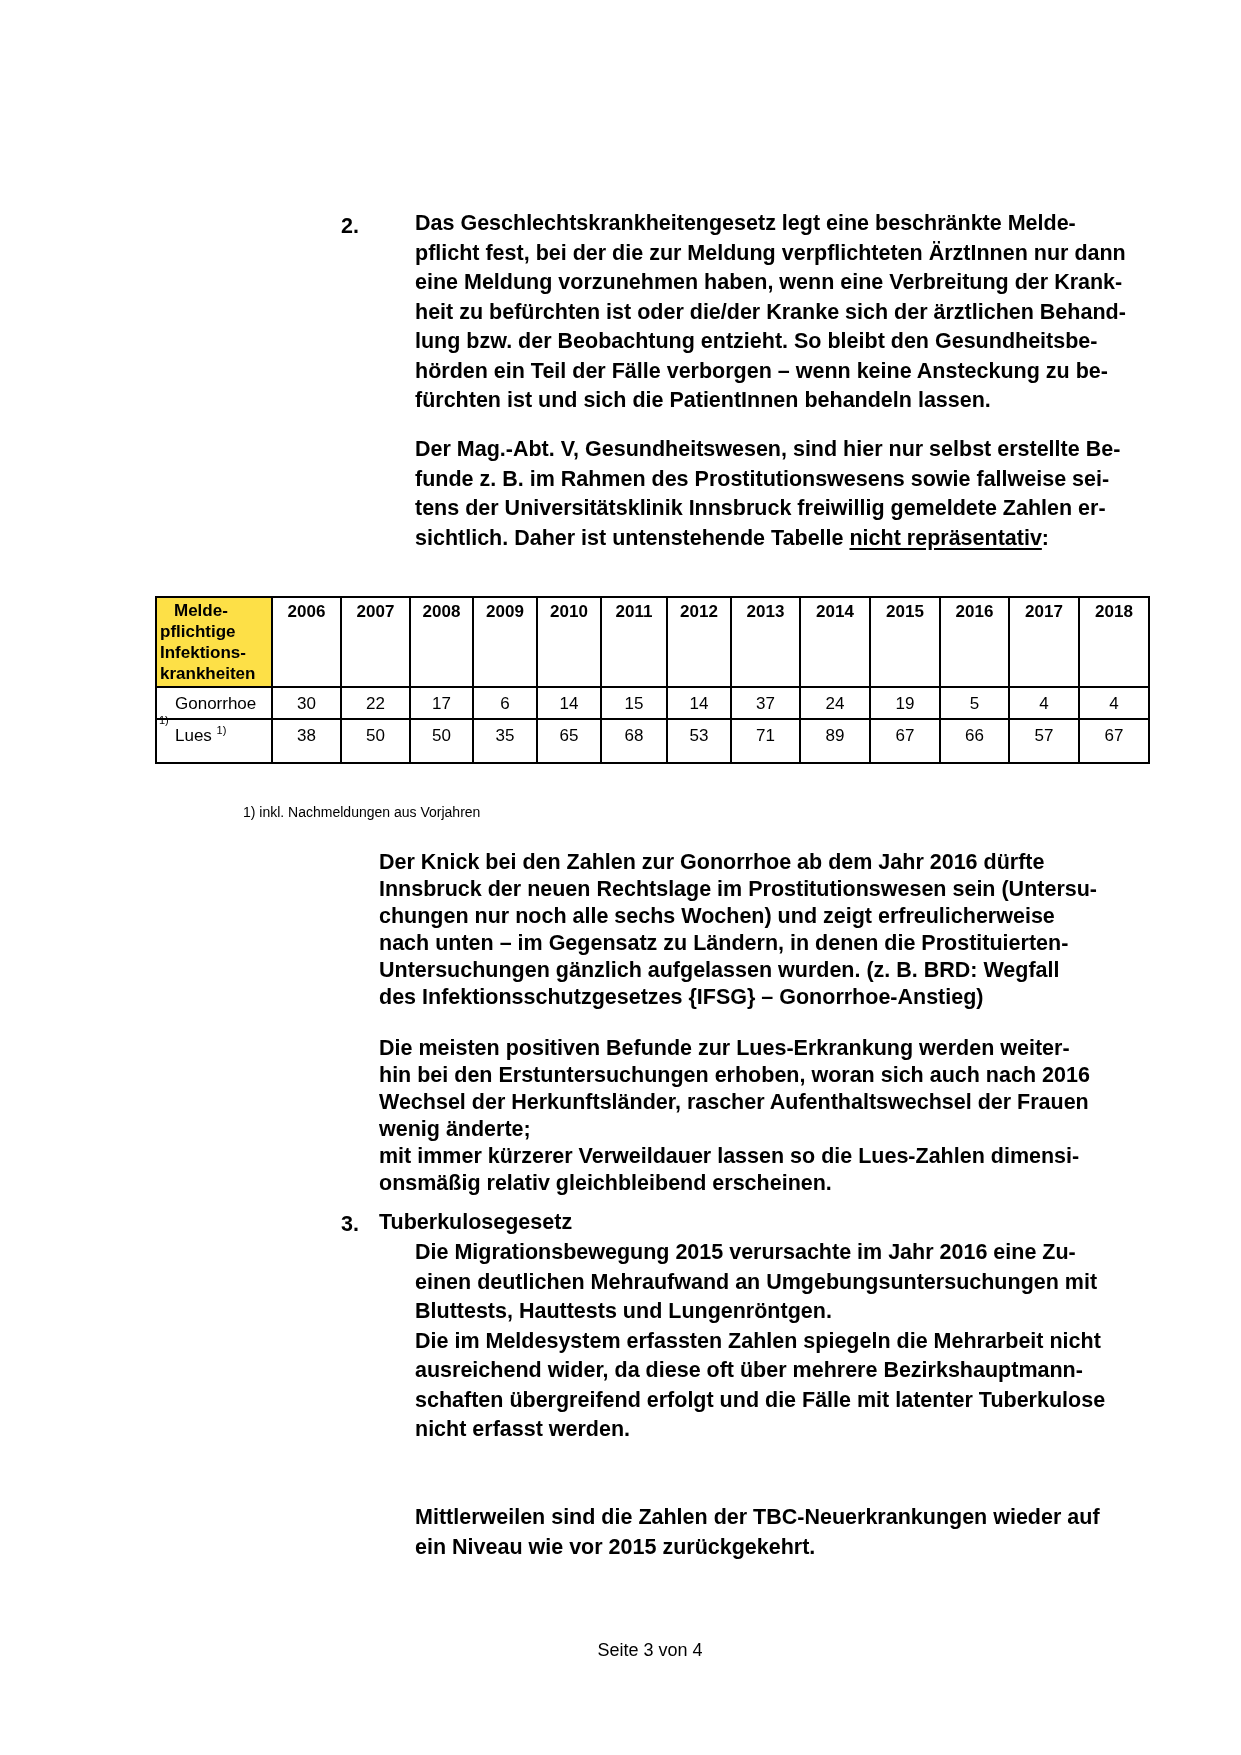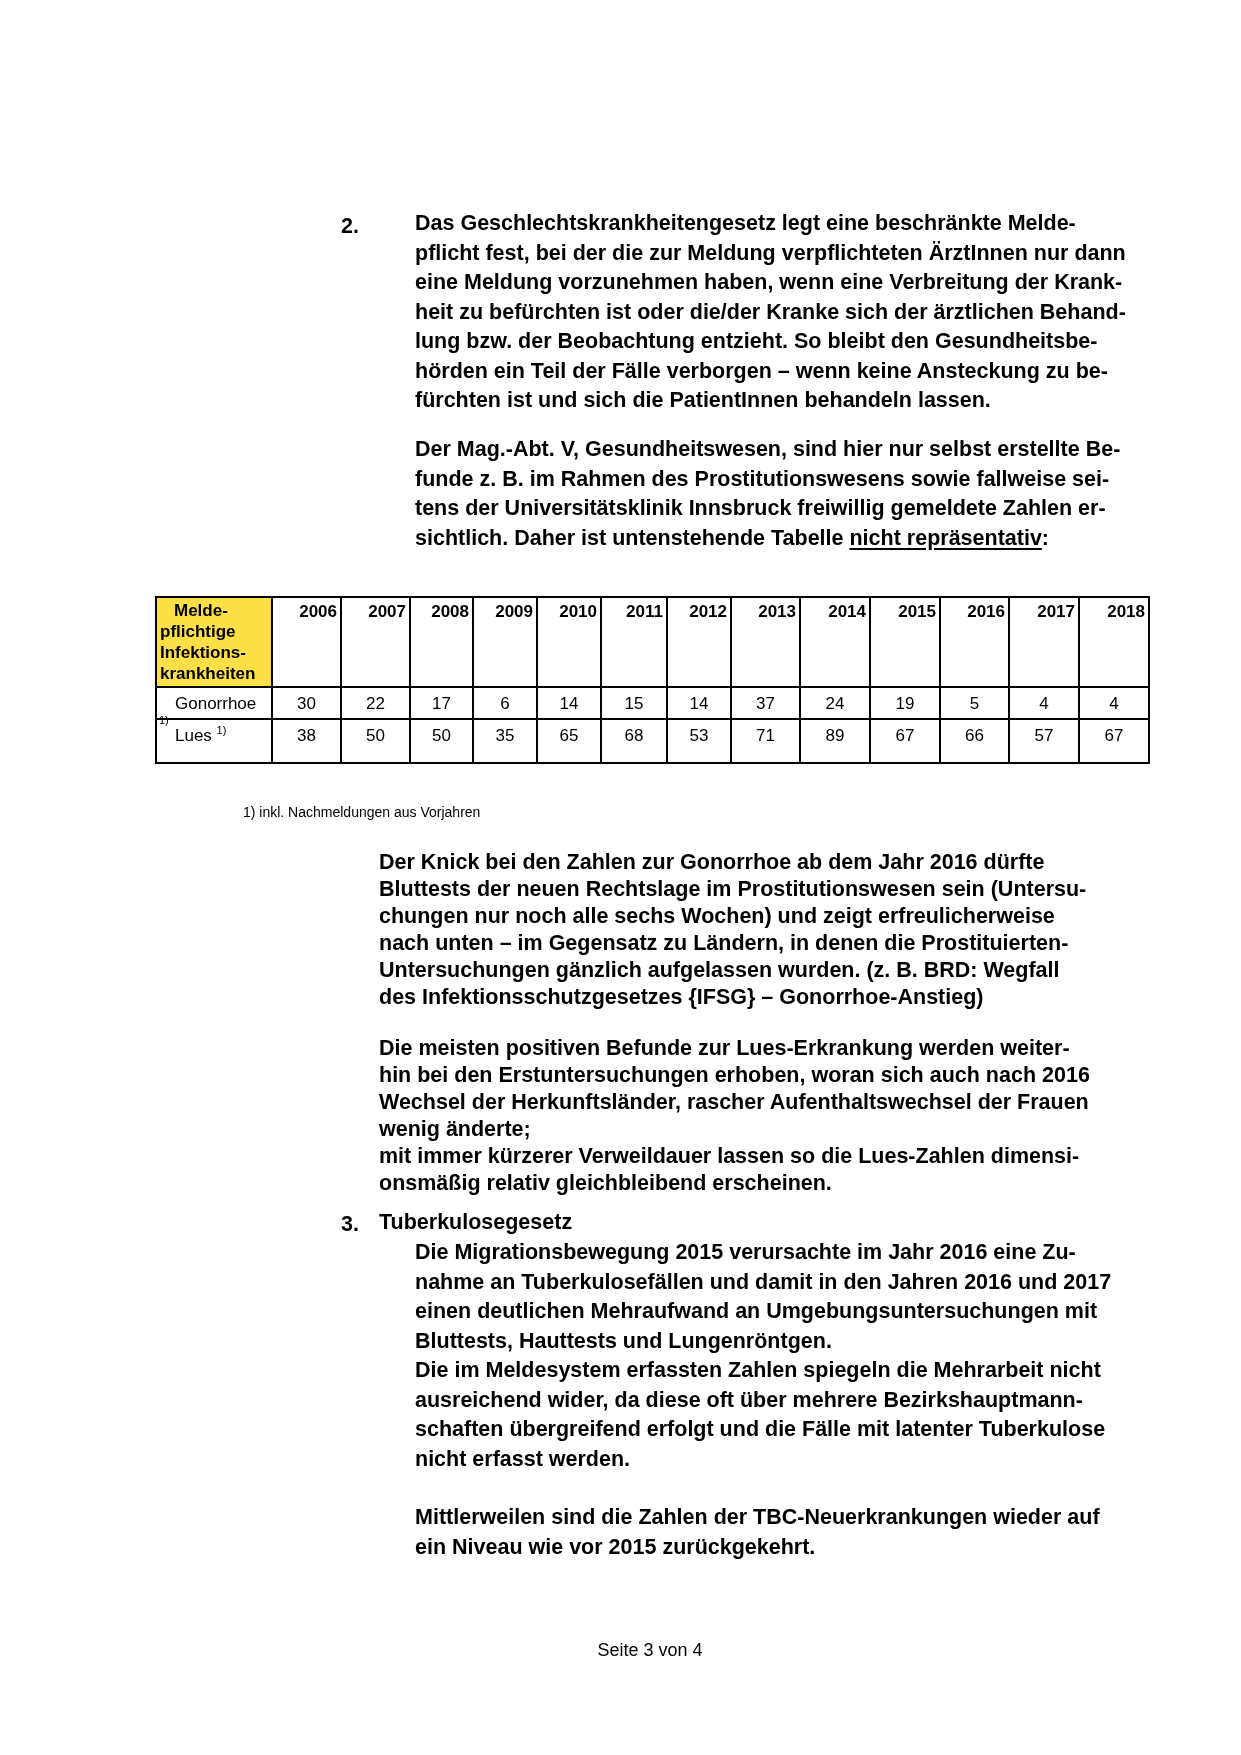--- a/index.html
+++ b/index.html
@@ -9,21 +9,21 @@
           line-height: 29.5px; white-space: nowrap; margin-left: 36px; }
   .para2 { position: absolute; left: 379px; width: 780px; font-size: 21.5px; font-weight: bold;
            line-height: 27px; white-space: nowrap; }
   .num { position: absolute; left: 341px; font-size: 21.5px; font-weight: bold; }
   .line { display: block; }
   .ul { text-decoration: underline; text-underline-offset: 3px; }
 
   table.data { position: absolute; left: 155px; top: 596px; border-collapse: collapse;
                font-family: "Liberation Sans", sans-serif; }
   table.data td, table.data th { border: 2px solid #000; padding: 0 3px; vertical-align: top; }
-  table.data th { font-weight: bold; font-size: 17px; text-align: right; padding-top: 4px; }
+  table.data th { font-weight: bold; font-size: 17px; padding-top: 4px; }
   table.data th.first { background: #fde047; text-align: left; font-size: 17px; line-height: 21px;
                         padding: 2px 2px 2px 3px; }
   table.data td { font-size: 17px; text-align: center; padding-top: 6px; }
   table.data td.label { text-align: left; padding-left: 18px; position: relative; }
   .sup { font-size: 11px; vertical-align: top; position: relative; top: -2px; }
   .sub1 { position: absolute; left: 2px; top: 26px; font-size: 11px; }
   .footnote { position: absolute; left: 243px; top: 804px; font-size: 14px; }
   .pageno { position: absolute; left: 0; width: 1300px; text-align: center; top: 1640px; font-size: 18px; }
 </style>
 </head>
@@ -117,40 +117,39 @@
     <td>57</td>
     <td>67</td>
   </tr>
 </tbody>
   </table>
 
 <div class="footnote">1) inkl. Nachmeldungen aus Vorjahren</div>
 
 <div class="para2" style="top:849px">
   <span class="line">Der Knick bei den Zahlen zur Gonorrhoe ab dem Jahr 2016 dürfte</span>
-  <span class="line">Bluttests der neuen Rechtslage im Prostitutionswesen sein (Untersu-</span>
+  <span class="line">Innsbruck der neuen Rechtslage im Prostitutionswesen sein (Untersu-</span>
   <span class="line">chungen nur noch alle sechs Wochen) und zeigt erfreulicherweise</span>
   <span class="line">nach unten – im Gegensatz zu Ländern, in denen die Prostituierten-</span>
   <span class="line">Untersuchungen gänzlich aufgelassen wurden. (z. B. BRD: Wegfall</span>
   <span class="line">des Infektionsschutzgesetzes {IFSG} – Gonorrhoe-Anstieg)</span>
 </div>
 <div class="para2" style="top:1035px">
   <span class="line">Die meisten positiven Befunde zur Lues-Erkrankung werden weiter-</span>
   <span class="line">hin bei den Erstuntersuchungen erhoben, woran sich auch nach 2016</span>
   <span class="line">Wechsel der Herkunftsländer, rascher Aufenthaltswechsel der Frauen</span>
   <span class="line">wenig änderte;</span>
   <span class="line">mit immer kürzerer Verweildauer lassen so die Lues-Zahlen dimensi-</span>
   <span class="line">onsmäßig relativ gleichbleibend erscheinen.</span>
 </div>
 
 <div class="num" style="top:1212px">3.</div>
 <div class="para2" style="top:1209px">Tuberkulosegesetz</div>
 <div class="para" style="top:1238px">
   <span class="line">Die Migrationsbewegung 2015 verursachte im Jahr 2016 eine Zu-</span>
-  <span class="line">nahme an Tuberkulosefällen und damit in den Jahren 2016 und 2017</span>
   <span class="line">einen deutlichen Mehraufwand an Umgebungsuntersuchungen mit</span>
   <span class="line">Bluttests, Hauttests und Lungenröntgen.</span>
   <span class="line">Die im Meldesystem erfassten Zahlen spiegeln die Mehrarbeit nicht</span>
   <span class="line">ausreichend wider, da diese oft über mehrere Bezirkshauptmann-</span>
   <span class="line">schaften übergreifend erfolgt und die Fälle mit latenter Tuberkulose</span>
   <span class="line">nicht erfasst werden.</span>
 </div>
 <div class="para" style="top:1503px">
   <span class="line">Mittlerweilen sind die Zahlen der TBC-Neuerkrankungen wieder auf</span>
   <span class="line">ein Niveau wie vor 2015 zurückgekehrt.</span>

